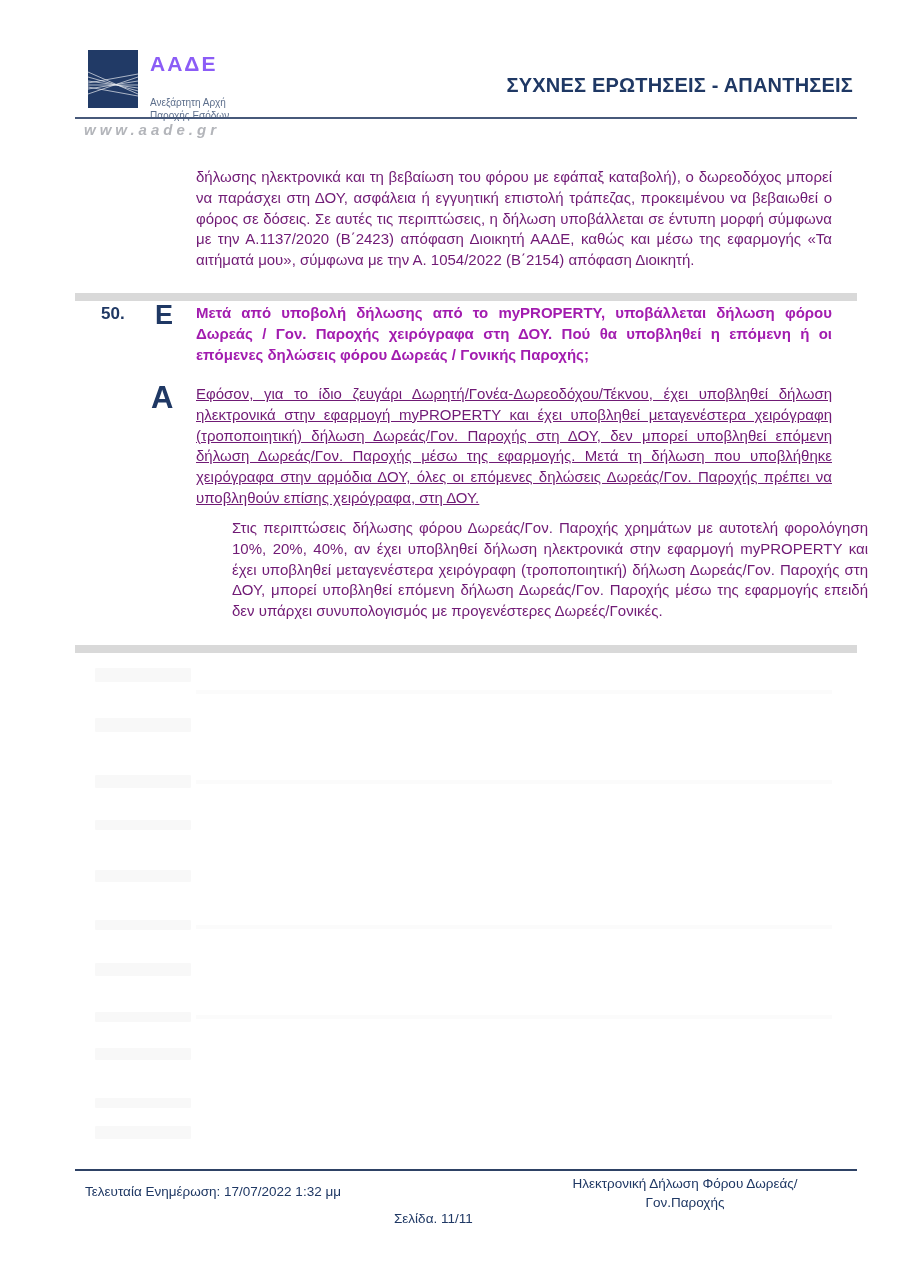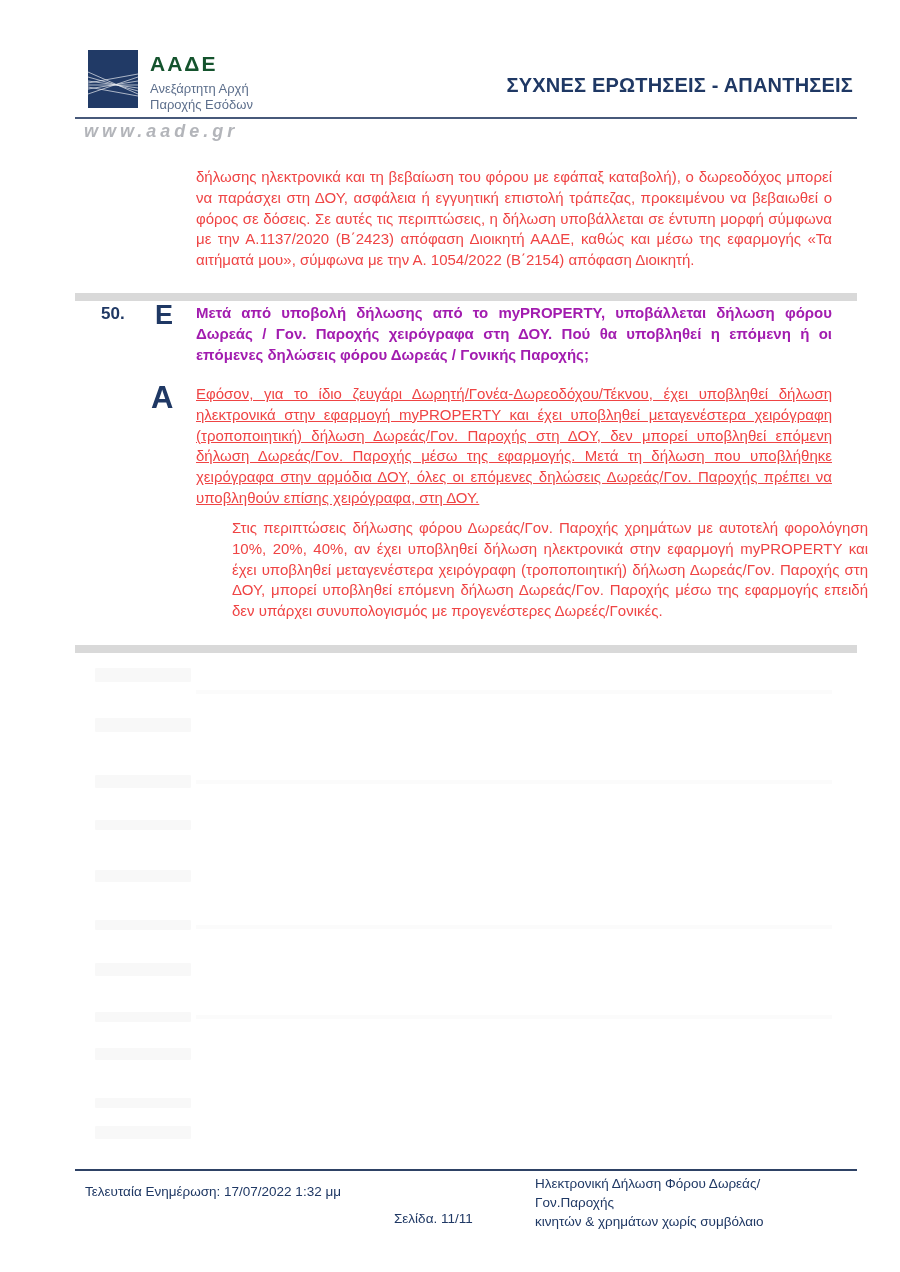--- a/index.html
+++ b/index.html
@@ -9,41 +9,41 @@
     font-family: "Liberation Sans", "DejaVu Sans", sans-serif;
     position: relative;
     overflow: hidden;
   }
   .abs { position: absolute; }
 
   
   .logo-box { left: 88px; top: 50px; width: 50px; height: 58px; }
   .brand { left: 150px; top: 52px; line-height: 1.1; }
   .brand-acronym {
-    font-size: 21px; font-weight: bold; color: #14532d;
-    letter-spacing: 2px; display: block; margin-bottom: 6px;
+    font-size: 21px; font-weight: bold; color: #8b5cf6;
+    letter-spacing: 2px; display: block; margin-bottom: 22px;
   }
-  .brand-sub { font-size: 13px; color: #5d6f8c; display: block; line-height: 1.25; }
+  .brand-sub { font-size: 10px; color: #5d6f8c; display: block; line-height: 1.25; }
   .doc-title {
     top: 74px; right: 47px;
     font-size: 20px; font-weight: bold; color: #1f3864;
     letter-spacing: 0.2px;
   }
   .header-rule { left: 75px; top: 117px; width: 782px; height: 2px; background: #47597a; }
   .website {
     left: 84px; top: 121px;
-    font-size: 18px; font-weight: bold; font-style: italic;
+    font-size: 15px; font-weight: bold; font-style: italic;
     color: #b3b5ba; letter-spacing: 4px;
   }
 
   
   .para {
     left: 196px; width: 636px;
     font-size: 15px; line-height: 20.8px;
-    color: #ef4444;
+    color: #701a75;
     text-align: justify;
   }
   .para-intro { top: 167px; }
 
   .grey-bar { left: 75px; width: 782px; height: 8px; background: #d9d9d9; }
   .bar-1 { top: 293px; }
   .bar-2 { top: 645px; }
 
   .q-number {
     left: 101px; top: 304px;
@@ -66,21 +66,21 @@
 
   
   .ghost { position: absolute; background: rgba(60,60,70,0.035); border-radius: 1px; }
   .ghost-wide { position: absolute; background: rgba(60,60,70,0.018); }
 
   
   .footer-rule { left: 75px; top: 1169px; width: 782px; height: 2px; background: #2e4265; }
   .footer-text { font-size: 13.5px; color: #1f3864; }
   .f-left { left: 85px; top: 1184px; }
   .f-center { left: 394px; top: 1184px; margin-top: 27px; }
-  .f-right { left: 535px; top: 1175px; width: 300px; line-height: 1.4; }
+  .f-right { left: 535px; top: 1175px; width: 300px; text-align: center; line-height: 1.4; }
 </style>
 </head>
 <body>
 
 <div class="abs logo-box">
   <svg width="50" height="58" viewBox="0 0 50 58">
     <rect x="0" y="0" width="50" height="58" fill="#213a66"></rect>
     <g stroke="#ffffff" stroke-width="0.7" opacity="0.9">
       <line x1="0" y1="22" x2="50" y2="44"></line>
       <line x1="0" y1="27" x2="50" y2="41"></line>
@@ -133,14 +133,13 @@
 <div class="ghost-wide" style="left:196px;top:690px;width:636px;height:4px;"></div>
 <div class="ghost-wide" style="left:196px;top:780px;width:636px;height:4px;"></div>
 <div class="ghost-wide" style="left:196px;top:925px;width:636px;height:4px;"></div>
 <div class="ghost-wide" style="left:196px;top:1015px;width:636px;height:4px;"></div>
 
 <div class="abs footer-rule"></div>
 <div class="abs footer-text f-left">Τελευταία Ενημέρωση: 17/07/2022 1:32 μμ</div>
 <div class="abs footer-text f-center">Σελίδα. 11/11</div>
 <div class="abs footer-text f-right">
   <div>Ηλεκτρονική Δήλωση Φόρου Δωρεάς/Γον.Παροχής</div>
-  <div>κινητών &amp; χρημάτων χωρίς συμβόλαιο</div>
 </div>
 
 </body></html>

